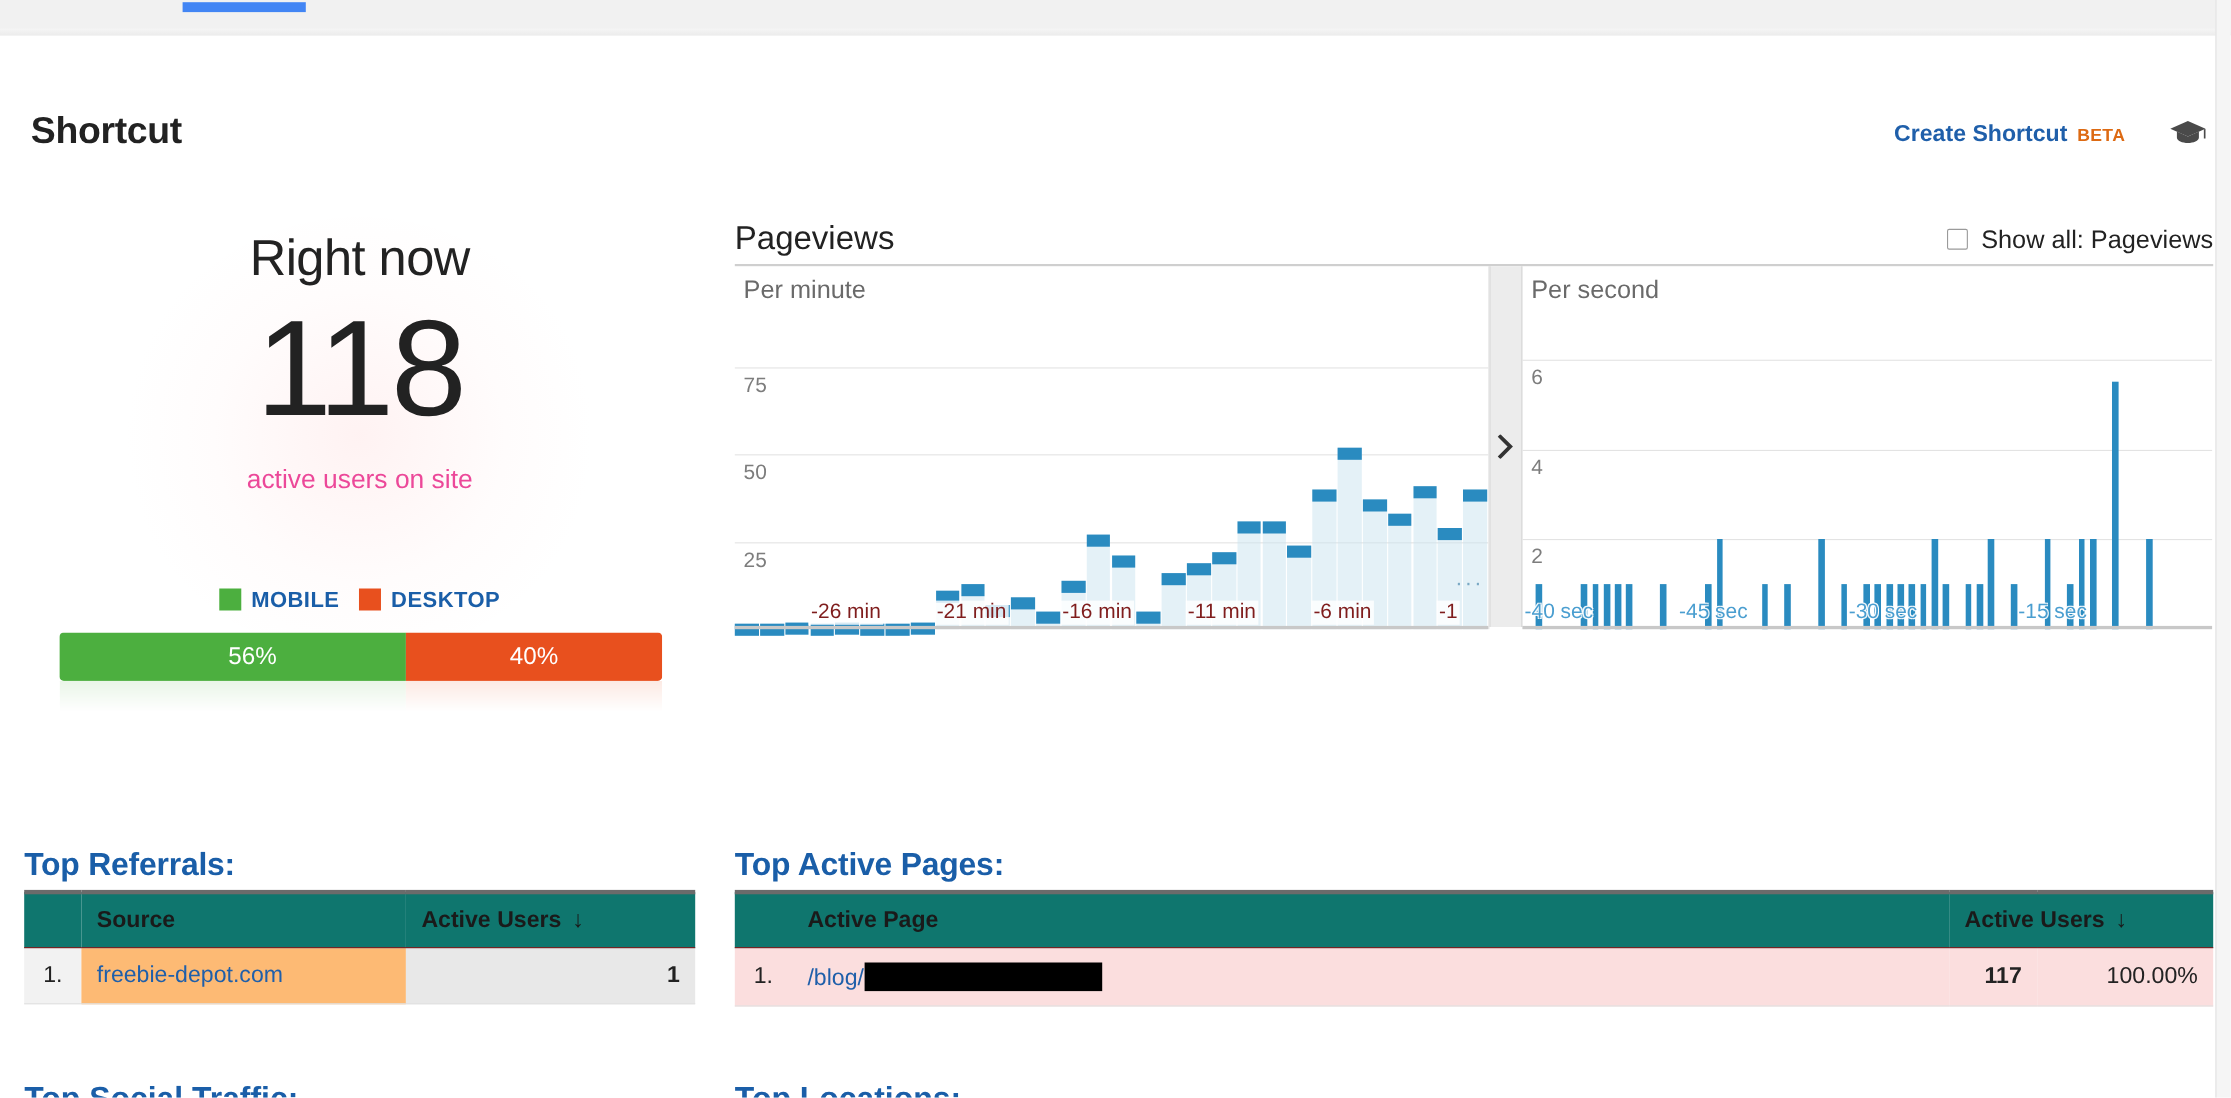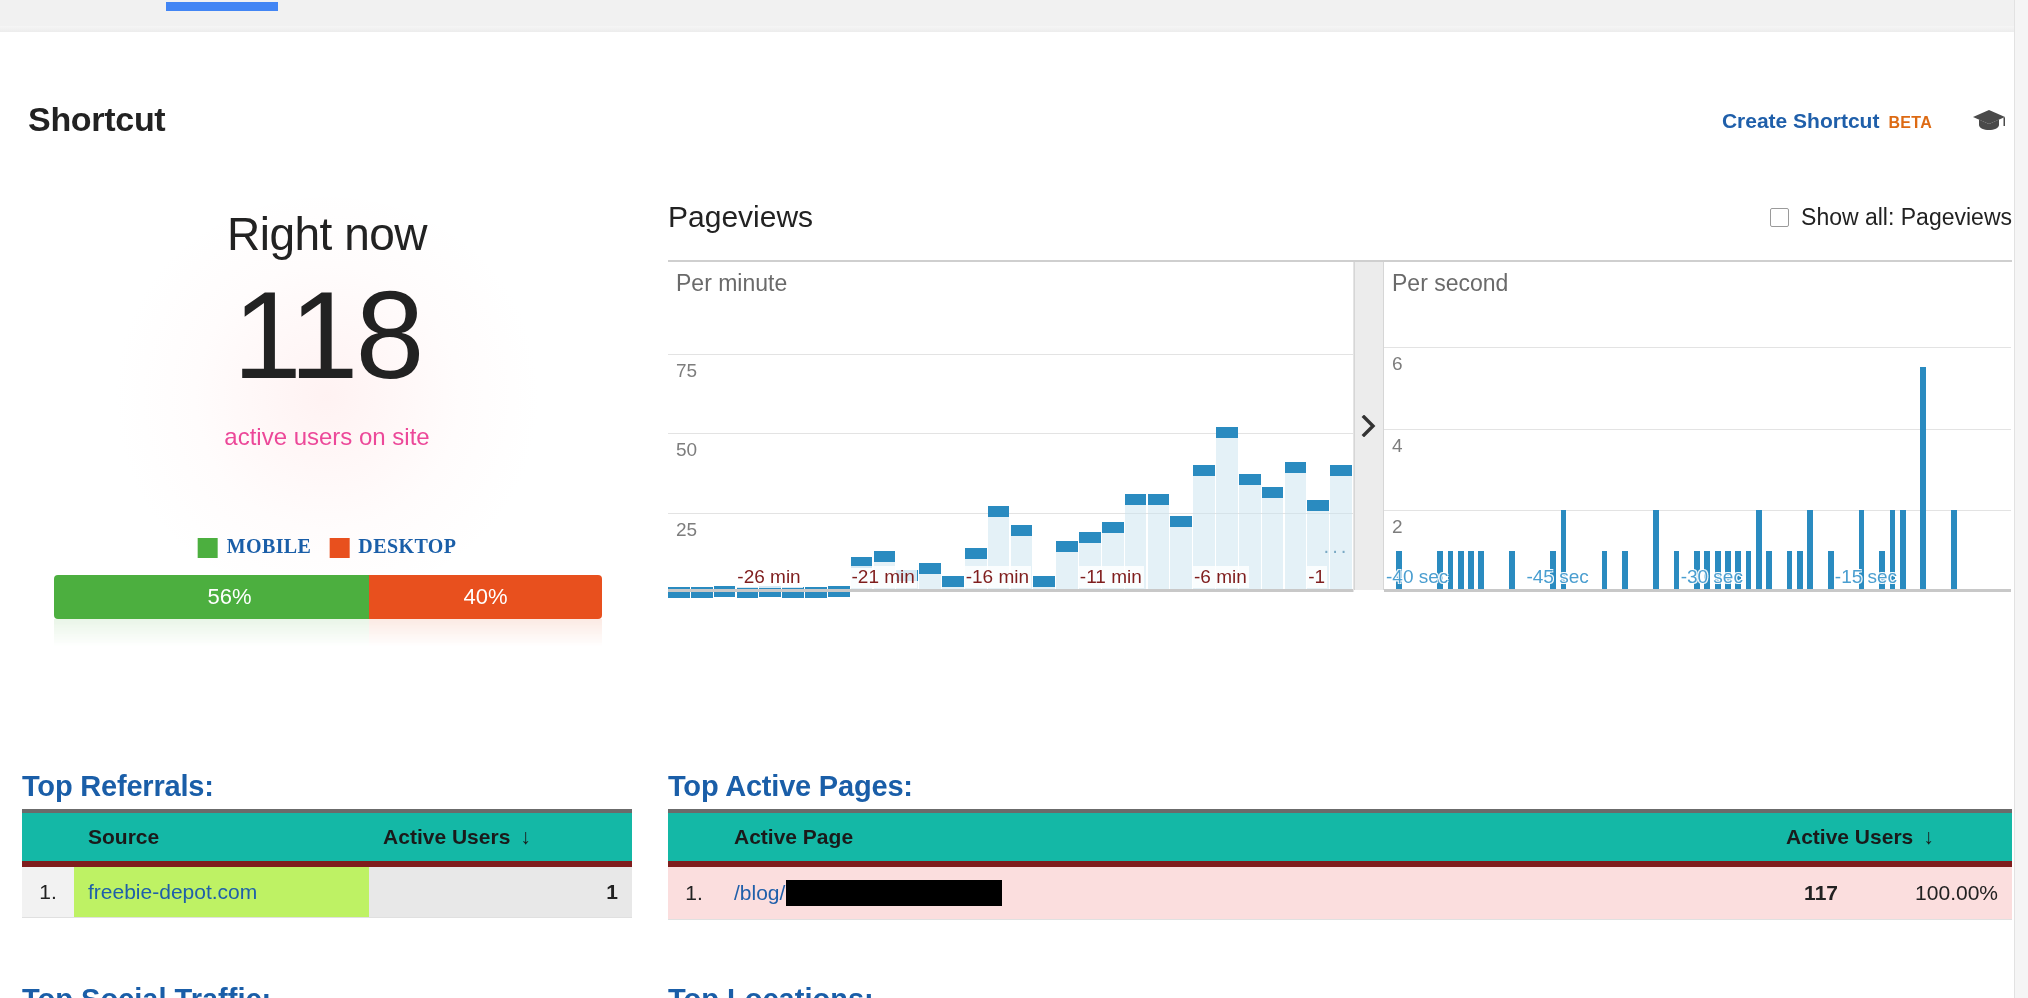--- a/index.html
+++ b/index.html
@@ -100,21 +100,21 @@
   .rn-sub {
     position:relative; font-size: 24px; color: #ec4899; margin-top: 26px;
   }
 
   
   .rn-legend {
     position:absolute; left:50%; transform:translateX(-50%);
     top: 360px;
     display:flex; align-items:center; gap: 18px;
   }
-  .lg-item { display:flex; align-items:flex-end; gap:9px;font-family:Liberation Serif, serif; }
+  .lg-item { display:flex; align-items:flex-start; gap:9px; }
   .lg-swatch { width: 20px; height: 20px; display:inline-block; }
   .lg-text {
     color:#1a5ea8; font-size:20px; font-weight:bold; letter-spacing:.4px;
   }
 
   
   .device-bar {
     position:absolute; left: 32px; top: 400px; width: 548px; height: 44px;
     display:flex; border-radius: 4px; overflow:hidden;
   }
@@ -137,21 +137,21 @@
   .showall {
     display:flex; align-items:center; gap:12px; cursor:pointer;
     font-size:23px; color:#222;
   }
   .cbox {
     width:19px; height:19px; border:1px solid #9a9a9a; background:#fff;
     border-radius:2px; display:inline-block;
   }
 
   .charts-row {
-    position:relative; margin-top: 26px;
+    position:relative; margin-top: 6px;
     border-top: 2px solid #cfcfcf;
     display:flex; height: 330px;
   }
   .chart-pane { position:relative; height:330px; }
   .pane-min { width: 686px; border-right: 1px solid #e4e4e4; }
   .pane-divider {
     width: 30px; background:#ececec;
     border-left:1px solid #d6d6d6; border-right:1px solid #d6d6d6;
     display:flex; align-items:center; justify-content:center;
     cursor:pointer;
@@ -203,36 +203,36 @@
     font-size: 29px; font-weight: bold; color:#1a5ea8;
     margin-bottom: 6px; letter-spacing:-.2px;
   }
   table.gatbl {
     border-collapse: collapse; width:100%;
     border-top: 4px solid #6b6b6b;
     font-size: 21px;
   }
   table.gatbl th {
     font-weight: bold; color:#1a1a1a; text-align:left;
-    padding: 12px 14px; background:#14b8a6;
-    border-bottom: 6px solid #7f1d1d;
+    padding: 12px 14px; background:#0f766e;
+    border-bottom: 1px solid #7f1d1d;
   }
   table.gatbl td {
     padding: 13px 14px; color:#222;
     border-bottom: 1px solid #e0e0e0;
   }
   .idx-cell { width: 52px; text-align:center !important; color:#222; }
   .num-cell { text-align: right; font-weight: bold; }
   .pct-cell { text-align: right; }
   .link-cell a { color:#1f5faa; text-decoration:none; }
   .sortarrow { font-weight: bold; margin-left:10px; }
 
   
   #referrals-block { left: 22px; top: 770px; width: 610px; }
-  #referrals-block td { background:#bef264; }
+  #referrals-block td { background:#fdba74; }
   #referrals-block td.num-cell { background:#e8e8e8; }
   #referrals-block td.idx-cell { background:#f2f2f2; }
 
   
   #activepages-block { left: 668px; top: 770px; width: 1344px; }
   #activepages-block tr.hl td { background: #fbdede; }
   .redact-cell {
     display:inline-block; background:#000; height:26px; width:216px;
     vertical-align:-6px; margin-left:1px;
   }

